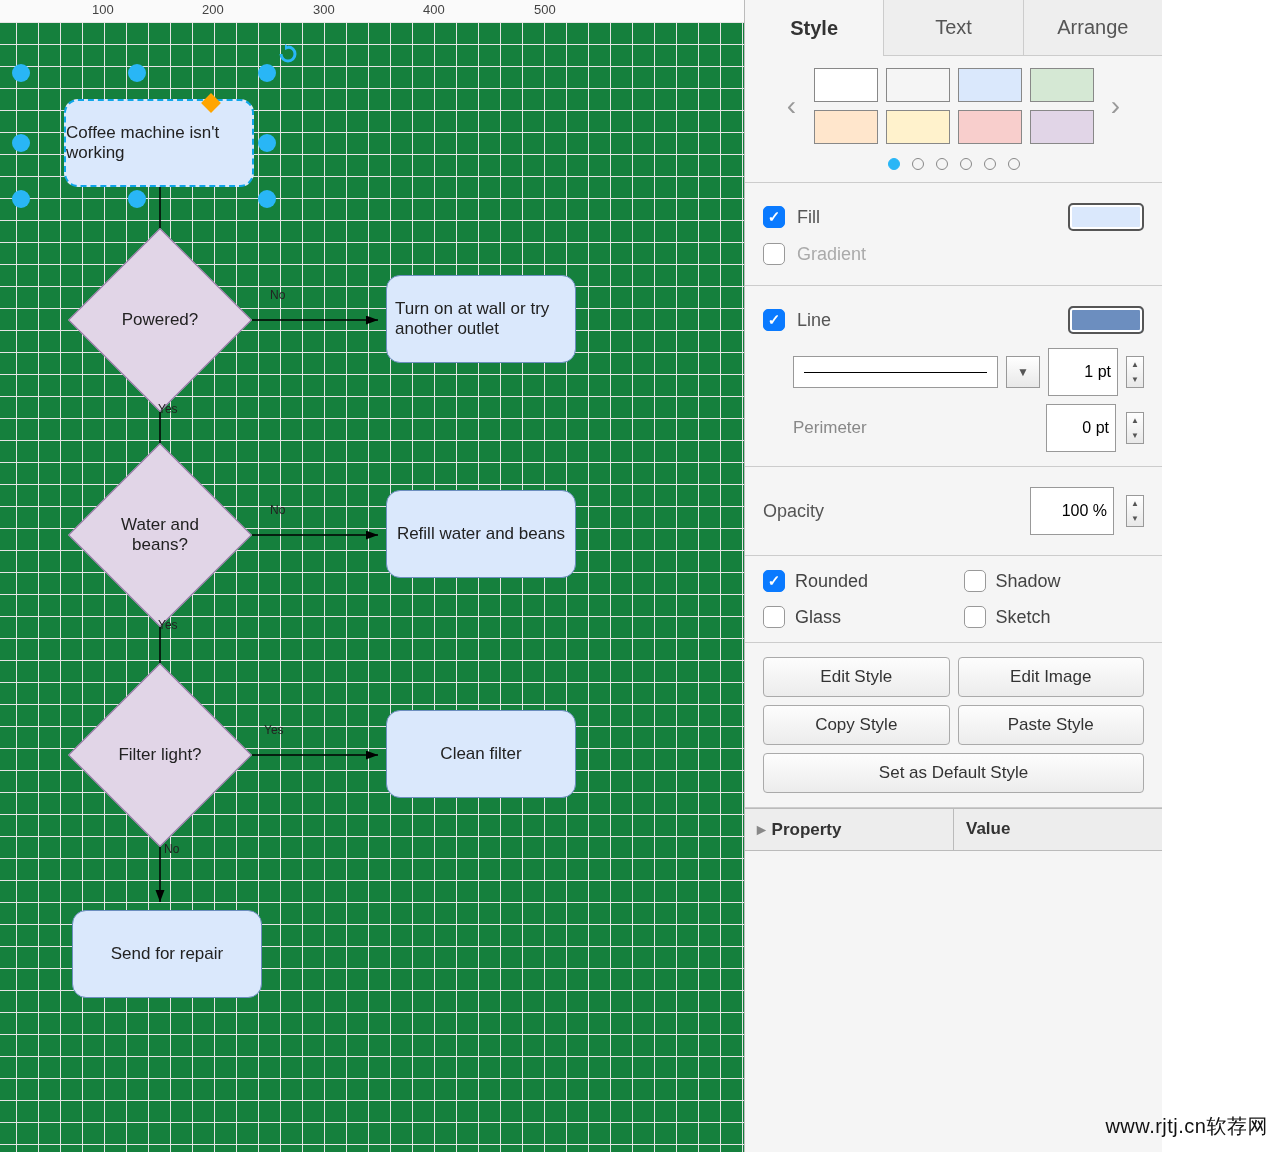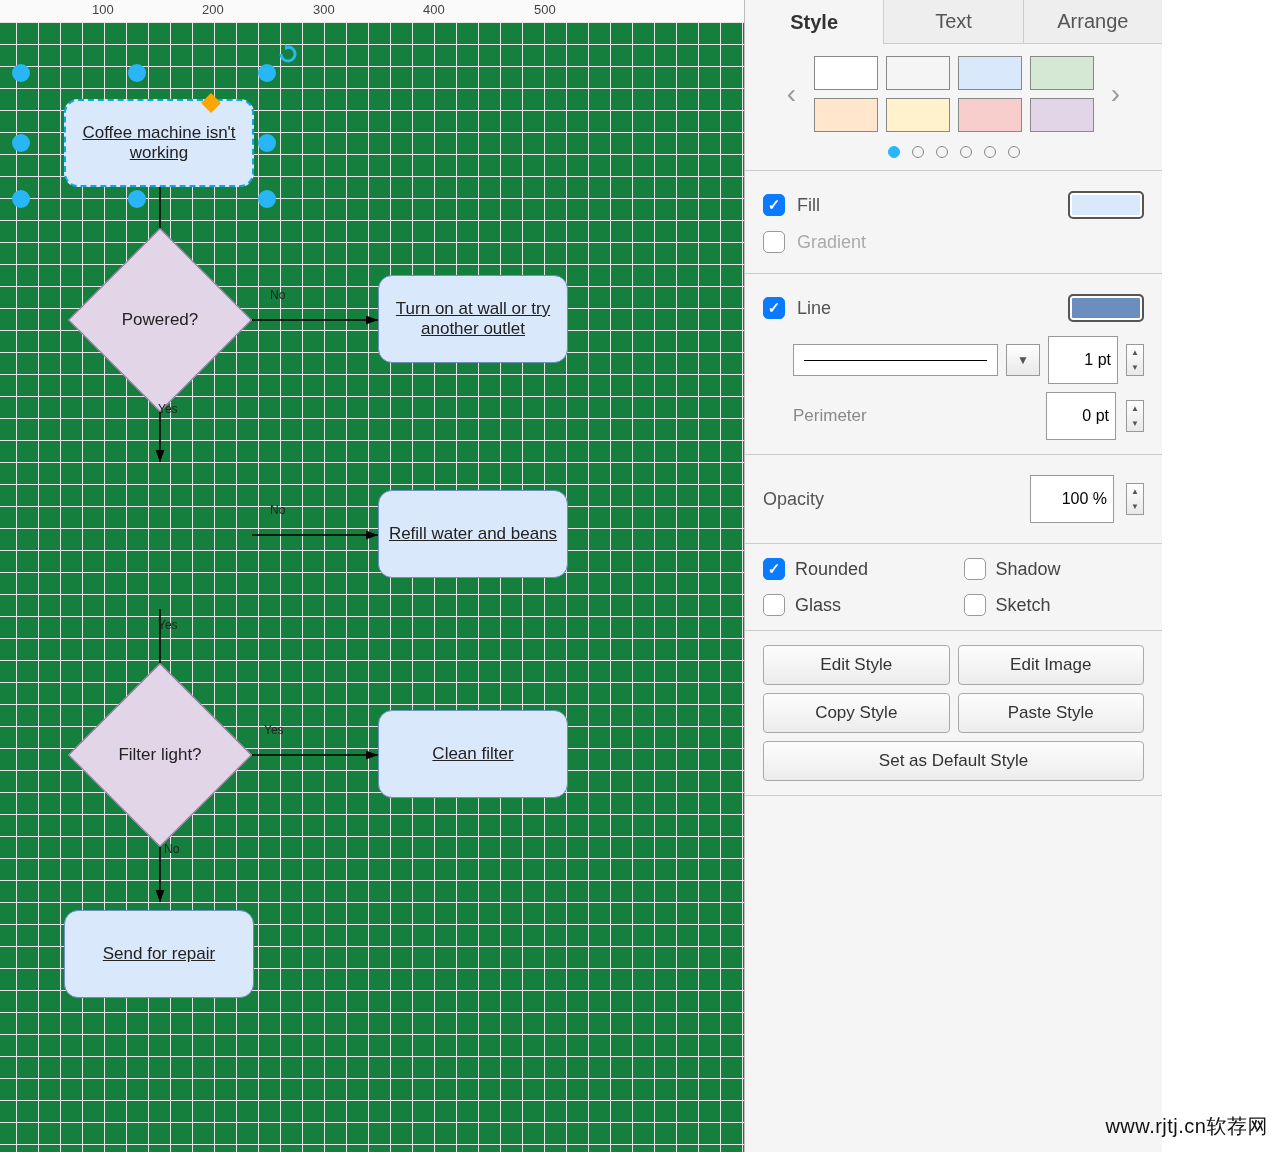--- a/index.html
+++ b/index.html
@@ -15,38 +15,38 @@
 .grid { position: absolute; top: 22px; left: 0; width: 744px; height: 1130px;
   background-image:
     linear-gradient(to right, #e5e5e5 1px, transparent 1px),
     linear-gradient(to bottom, #e5e5e5 1px, transparent 1px),
     linear-gradient(to right, #d0d0d0 1px, transparent 1px),
     linear-gradient(to bottom, #d0d0d0 1px, transparent 1px);
   background-size: 22px 22px, 22px 22px, 110px 110px, 110px 110px;
   background-position: -50px 0, -50px 0, -50px 0, -50px 0;
 }
 
-.shape { position: absolute; display: flex; align-items: center; justify-content: center; text-align: center; font-size: 17px; color: #222; text-decoration: underline; }
-
-.rect-shape { background: #dae8fc; border: 1.5px solid #6c8ebf; border-radius: 14px; }
+.shape { position: absolute; display: flex; align-items: center; justify-content: center; text-align: left; font-size: 17px; color: #222; }
+
+.rect-shape { background: #dae8fc; border: 1.5px solid #6c8ebf; border-radius: 14px; margin-left: 8px; }
 .selected-shape { background: #dae8fc; border: 2px dashed #0ea5e9; border-radius: 14px; }
 
 .diamond-wrap { position: absolute; }
 .diamond { position: absolute; width: 100%; height: 100%; background: #e1d5e7; border: 1.5px solid #9673a6; transform: rotate(45deg); }
 .diamond-label { position: absolute; width: 100%; height: 100%; display: flex; align-items: center; justify-content: center; font-size: 17px; color: #222; text-align: center; }
 
 .sel-handle { position: absolute; width: 18px; height: 18px; background: #29b6f6; border-radius: 50%; }
 .sel-rotate { position: absolute; width: 20px; height: 20px; }
 .sel-diamond-handle { position: absolute; width: 14px; height: 14px; background: #ffa500; transform: rotate(45deg); }
 
 .edge-label { position: absolute; font-size: 12px; color: #222; background: transparent; }
 
 .panel { width: 418px; height: 1152px; background: #f5f5f5; border-left: 1px solid #bbb; display: flex; flex-direction: column; font-size: 17px; color: #333; }
 
-.tabs { display: flex; height: 44px; }
+.tabs { display: flex; height: 56px; }
 .tab { flex: 1; display: flex; align-items: center; justify-content: center; font-size: 20px; color: #555; border-right: 1px solid #ccc; border-bottom: 1px solid #ccc; background: #eee; cursor: pointer; }
 .tab.active { background: #f5f5f5; border-bottom: none; font-weight: 600; color: #333; }
 .tab:last-child { border-right: none; }
 
 .section { padding: 14px 18px; border-bottom: 1px solid #ccc; }
 .section.nopad { padding: 12px 10px; }
 
 .swatch-row { display: flex; align-items: center; gap: 10px; justify-content: center; }
 .swatch-grid { display: grid; grid-template-columns: repeat(4, 64px); gap: 8px; }
 .swatch { width: 64px; height: 34px; border: 1px solid #888; cursor: pointer; }
@@ -140,20 +140,26 @@
     <div class="diamond-wrap" style="left:95px; top:255px; width:130px; height:130px;">
       <div class="diamond"></div>
       <div class="diamond-label">
           <span>Powered?</span>
         </div>
     </div>
     <div class="shape rect-shape" style="left:378px; top:275px; width:190px; height:88px;">
       <span style="padding:0 8px">Turn on at wall or try another outlet</span>
     </div>
 
+    <div class="diamond-wrap" style="left:95px; top:470px; width:130px; height:130px;">
+      <div class="diamond"></div>
+      <div class="diamond-label">
+          <span>Water and beans?</span>
+        </div>
+    </div>
     <div class="shape rect-shape" style="left:378px; top:490px; width:190px; height:88px;">
       <span>Refill water and beans</span>
     </div>
 
     <div class="diamond-wrap" style="left:95px; top:690px; width:130px; height:130px;">
       <div class="diamond"></div>
       <div class="diamond-label">
           <span>Filter light?</span>
         </div>
     </div>
@@ -280,16 +286,20 @@
     <div class="section">
       <div class="btn-grid">
         <div class="btn">Edit Style</div>
         <div class="btn">Edit Image</div>
         <div class="btn">Copy Style</div>
         <div class="btn">Paste Style</div>
         <div class="btn wide">Set as Default Style</div>
       </div>
     </div>
 
+    <div class="prop-table">
+      <div class="cell"><span class="expand">▸</span><span>Property</span></div>
+      <div class="cell">Value</div>
+    </div>
   </div>
 </div>
 
 <div class="watermark">www.rjtj.cn软荐网</div>
 
 </body></html>

